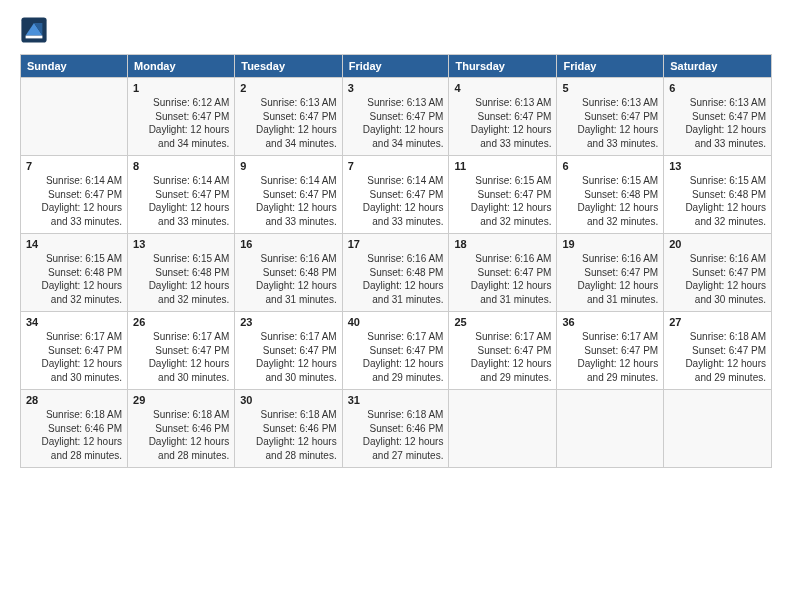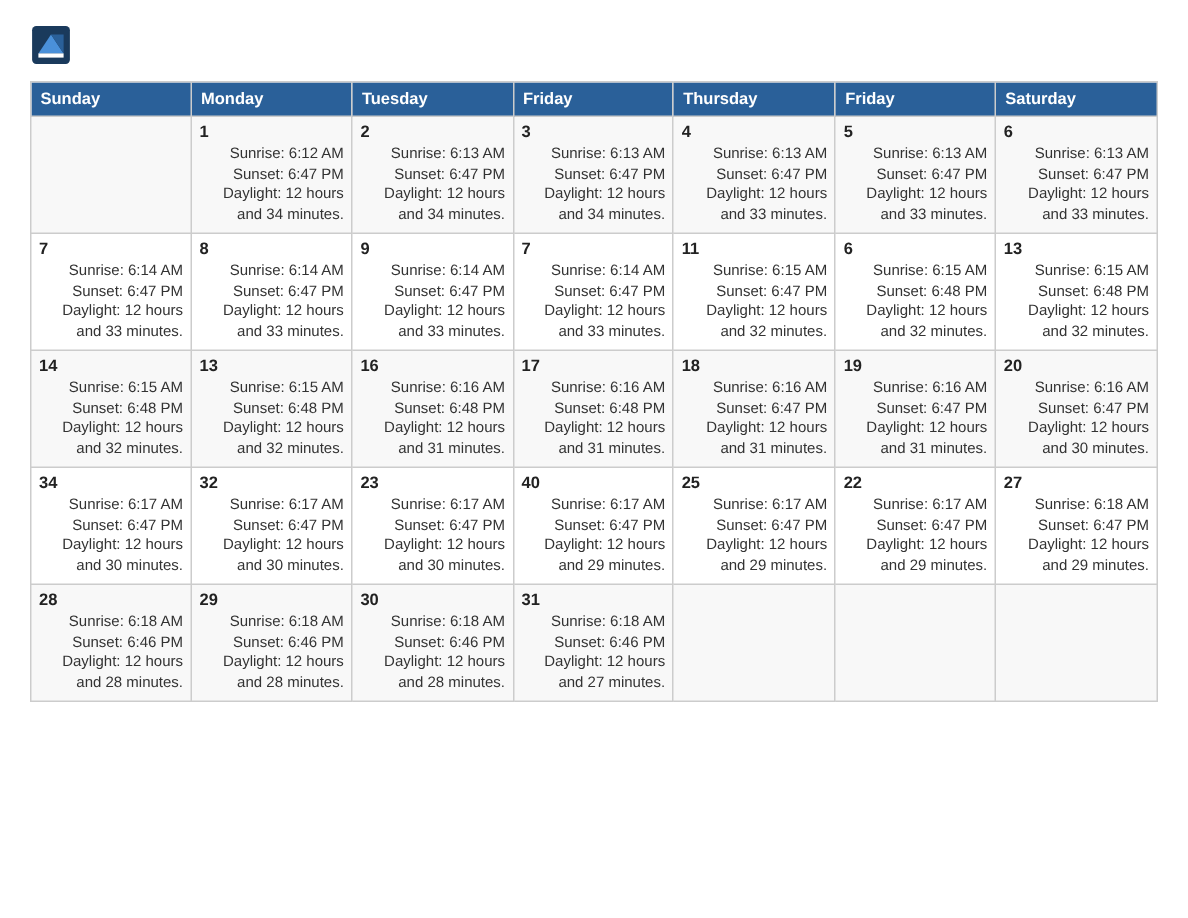--- a/index.html
+++ b/index.html
@@ -214,37 +214,37 @@
             <span class="day-num">20</span>
             <div class="day-info">Sunrise: 6:16 AM<br>Sunset: 6:47 PM<br>Daylight: 12 hours<br>and 30 minutes.</div>
           </td>
         </tr>
         <tr>
           <td>
             <span class="day-num">34</span>
             <div class="day-info">Sunrise: 6:17 AM<br>Sunset: 6:47 PM<br>Daylight: 12 hours<br>and 30 minutes.</div>
           </td>
           <td>
-            <span class="day-num">32</span>
+            <span class="day-num">26</span>
             <div class="day-info">Sunrise: 6:17 AM<br>Sunset: 6:47 PM<br>Daylight: 12 hours<br>and 30 minutes.</div>
           </td>
           <td>
             <span class="day-num">23</span>
             <div class="day-info">Sunrise: 6:17 AM<br>Sunset: 6:47 PM<br>Daylight: 12 hours<br>and 30 minutes.</div>
           </td>
           <td>
             <span class="day-num">40</span>
             <div class="day-info">Sunrise: 6:17 AM<br>Sunset: 6:47 PM<br>Daylight: 12 hours<br>and 29 minutes.</div>
           </td>
           <td>
             <span class="day-num">25</span>
             <div class="day-info">Sunrise: 6:17 AM<br>Sunset: 6:47 PM<br>Daylight: 12 hours<br>and 29 minutes.</div>
           </td>
           <td>
-            <span class="day-num">22</span>
+            <span class="day-num">36</span>
             <div class="day-info">Sunrise: 6:17 AM<br>Sunset: 6:47 PM<br>Daylight: 12 hours<br>and 29 minutes.</div>
           </td>
           <td>
             <span class="day-num">27</span>
             <div class="day-info">Sunrise: 6:18 AM<br>Sunset: 6:47 PM<br>Daylight: 12 hours<br>and 29 minutes.</div>
           </td>
         </tr>
         <tr>
           <td>
             <span class="day-num">28</span>

